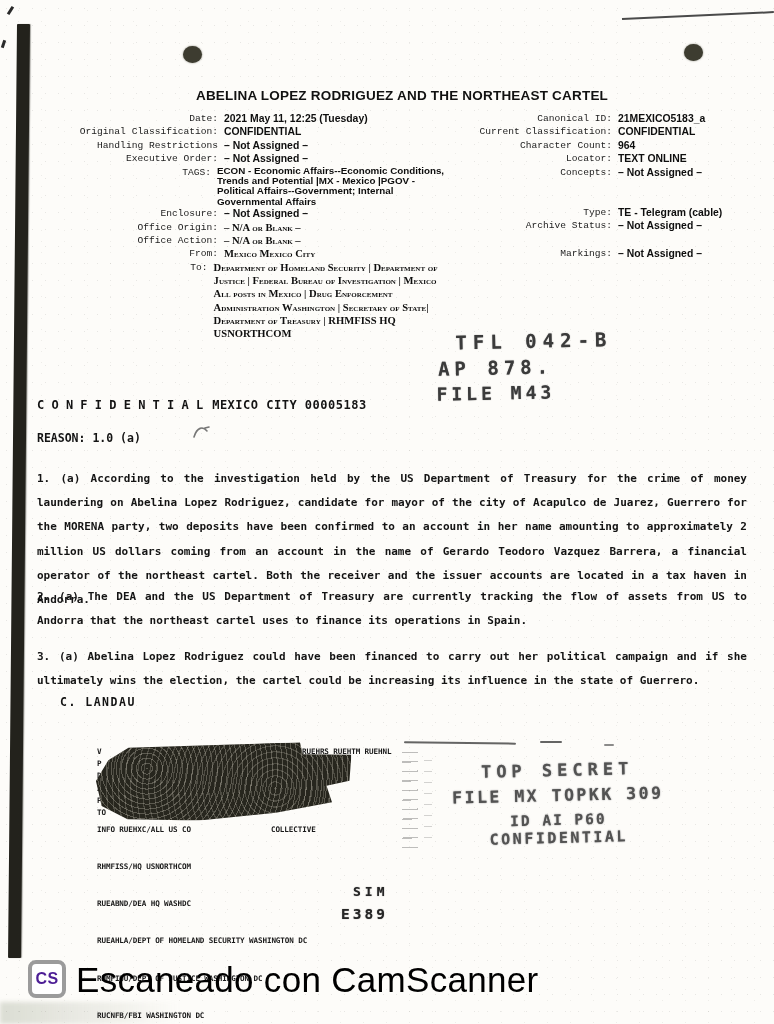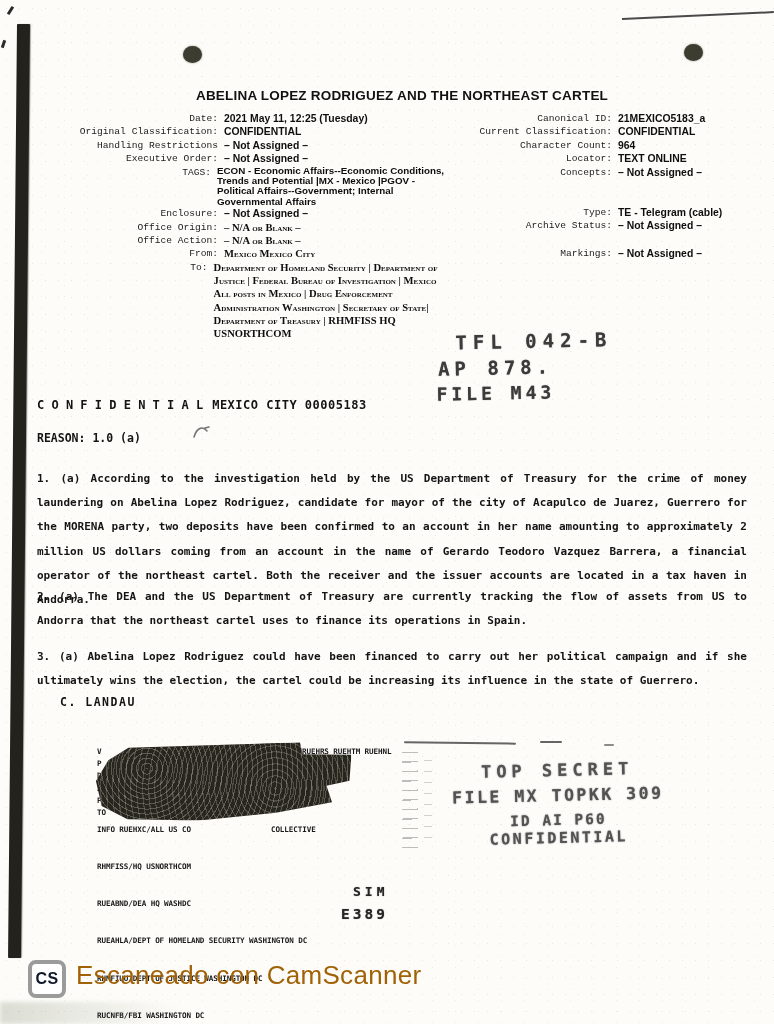--- a/index.html
+++ b/index.html
@@ -97,22 +97,22 @@
   .sl2{left:540px;top:741px;width:22px;height:2px;}
   .sl3{left:604px;top:744px;width:10px;height:2px;opacity:.6;}
   .scratch-col{position:absolute;left:402px;top:752px;width:16px;height:104px;opacity:.55;
     background:repeating-linear-gradient(178deg, rgba(60,60,60,.6) 0 1.3px, transparent 1.3px 9.5px);}
   .scratch-col2{position:absolute;left:424px;top:760px;width:8px;height:88px;opacity:.4;
     background:repeating-linear-gradient(182deg, rgba(60,60,60,.55) 0 1.1px, transparent 1.1px 11px);}
   
   .wm{position:absolute;left:0;top:952px;width:774px;height:58px;z-index:6;}
   .wm-badge{position:absolute;left:28px;top:8px;width:30px;height:30px;border:4px solid #9b9b9b;
     border-radius:8px;background:#fff;display:flex;align-items:center;justify-content:center;
-    font-weight:bold;font-size:16px;color:#0f172a;letter-spacing:.5px;}
-  .wm-text{position:absolute;left:76px;top:8px;font-size:26px;color:#a16207;letter-spacing:.3px;}
+    font-weight:bold;font-size:16px;color:#4c1d95;letter-spacing:.5px;}
+  .wm-text{position:absolute;left:76px;top:8px;font-size:35px;color:#000000;letter-spacing:.3px;}
 </style>
 </head>
 <body>
 
 <div class="page">
 
   <div class="left-bar"></div>
   <div class="hole h1"></div>
   <div class="hole h2"></div>
   <div class="tr-line"></div>

